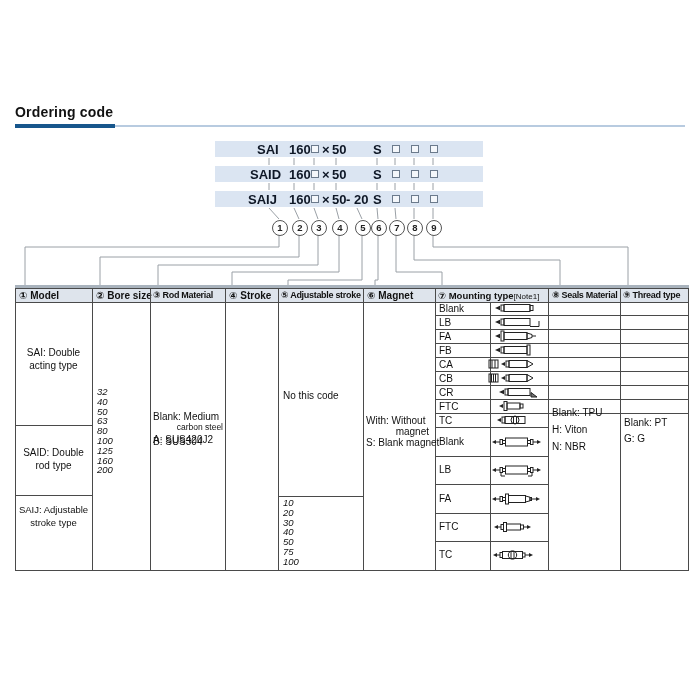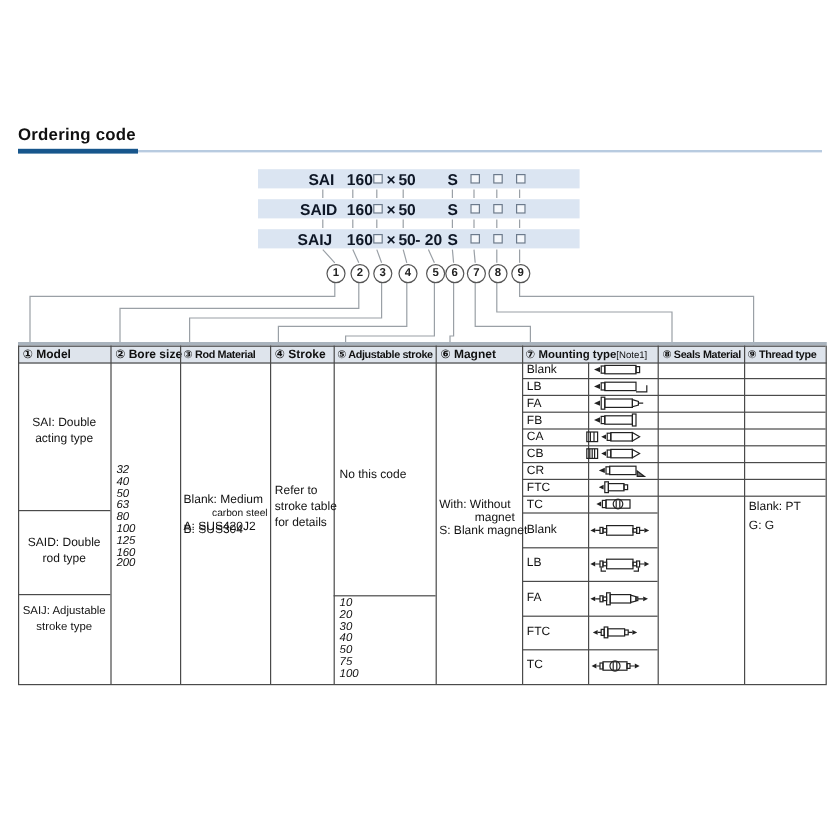--- a/index.html
+++ b/index.html
@@ -175,23 +175,20 @@
 100
 125
 160
 200</div>
 
   <span class="cell" style="left:153px;top:411px;">Blank: Medium</span>
   <span class="cell" style="left:153px;top:422px;width:70px;text-align:right;font-size:8.5px;">carbon steel</span>
   <span class="cell" style="left:153px;top:434px;">A: SUS420J2</span>
   <span class="cell" style="left:153px;top:436px;">B: SUS304</span>
 
-  <div class="cell" style="left:229px;top:403px;line-height:13px;">Refer to
-stroke table
-for details</div>
 
   <div class="cell" style="left:283px;top:390px;">No this code</div>
   <div class="cell list" style="left:283px;top:498px;">10
 20
 30
 40
 50
 75
 100</div>
 
@@ -388,17 +385,20 @@
           <circle cx="20.5" cy="7" r="4.2"></circle>
           <line x1="19" y1="3.6" x2="19" y2="10.4"></line>
           <line x1="22" y1="3.6" x2="22" y2="10.4"></line>
           <rect x="30.5" y="5" width="2.5" height="4"></rect>
           <line x1="33" y1="7" x2="37" y2="7"></line>
           <polygon class="icf" points="41,7 37,5 37,9"></polygon>
         </g>
       </svg>
     </div>
 
+  <div class="cell" style="left:552px;top:404px;line-height:17px;">Blank: TPU
+H: Viton
+N: NBR</div>
   <div class="cell" style="left:624px;top:415px;line-height:16px;">Blank: PT
 G: G</div>
 
 
 </div>
 
 </body></html>

